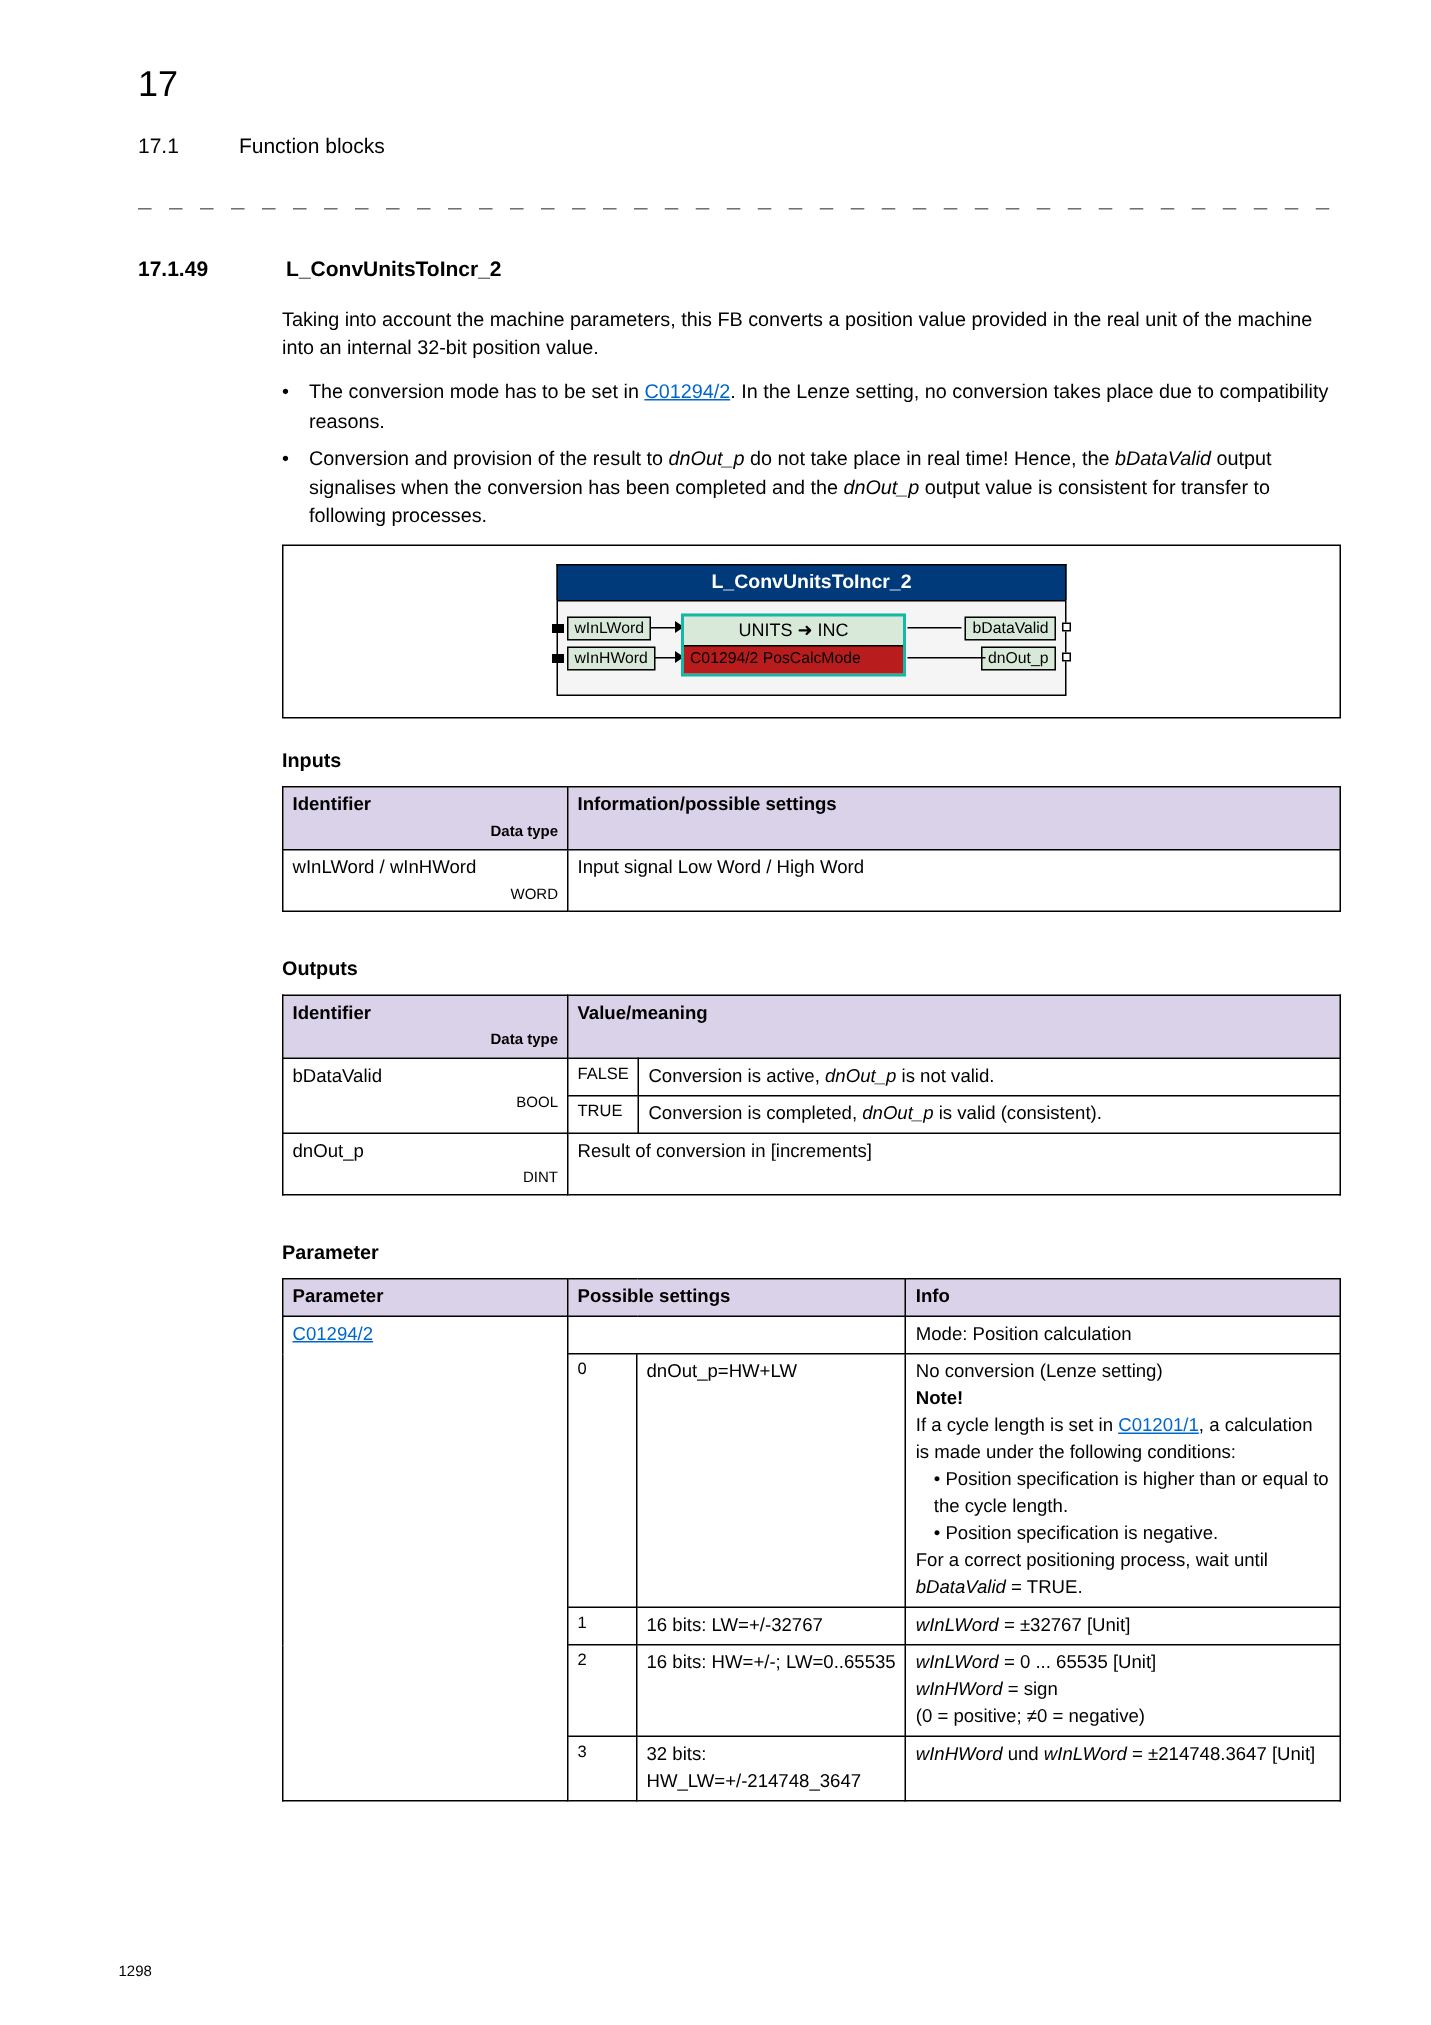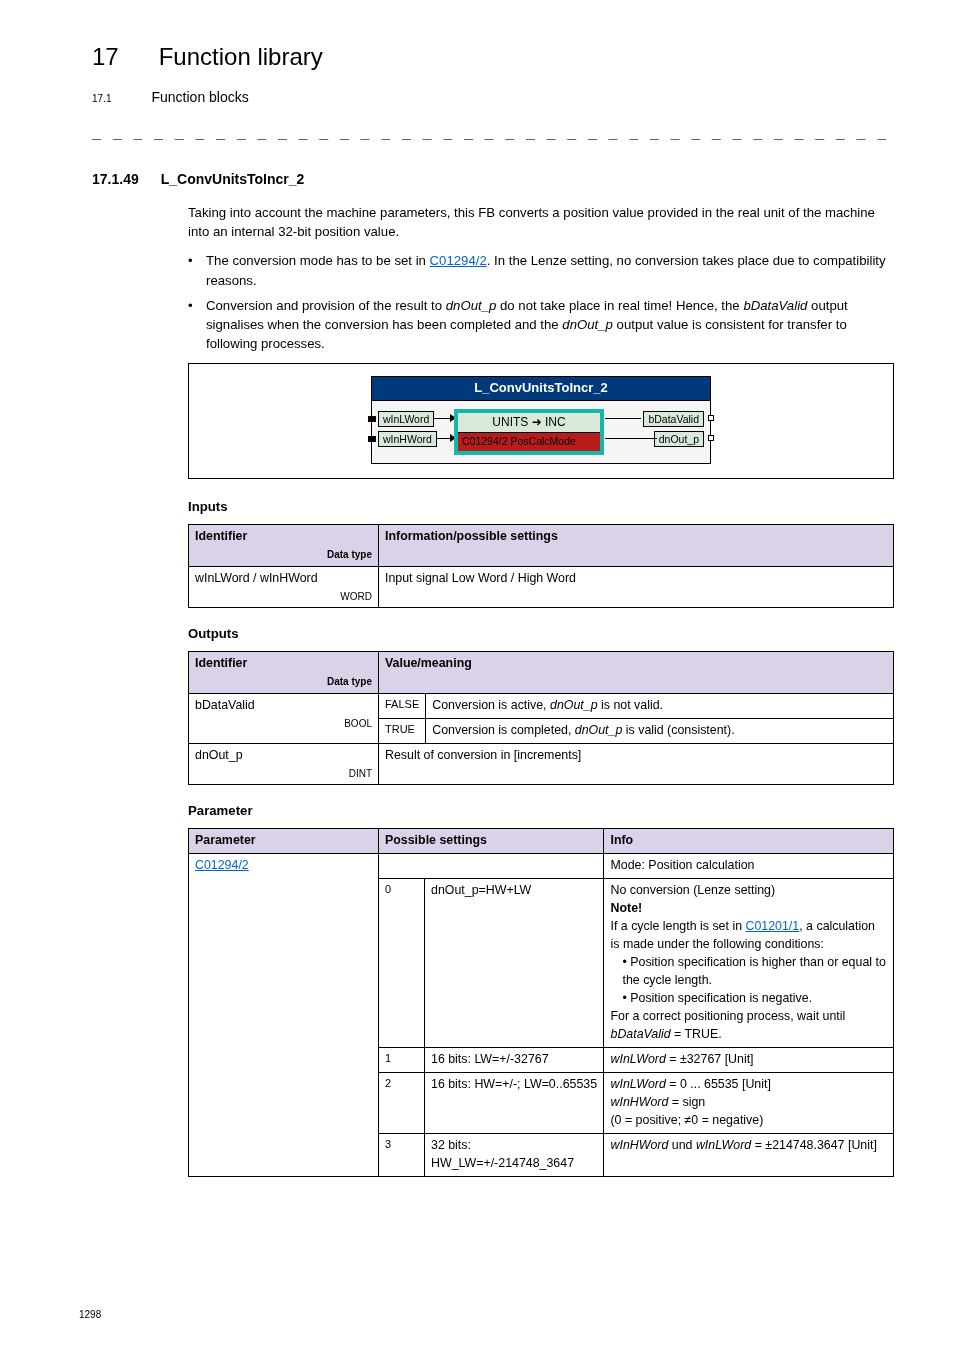--- a/index.html
+++ b/index.html
@@ -11,60 +11,59 @@
       color: #000;
       position: relative;
       padding: 40px 60px 30px 92px;
       font-size: 13.2px;
       line-height: 1.45;
     }
     .chapter-line { display: flex; align-items: baseline; gap: 40px; margin-bottom: 12px; }
     .chapter-num { font-size: 24px; font-weight: 400; }
     .chapter-title { font-size: 24px; font-weight: 400; }
     .subchapter-line { display: flex; align-items: baseline; gap: 40px; margin-bottom: 10px; }
-    .subchapter-num { font-size: 10px; text-align: center; }
+    .subchapter-num { font-size: 14px; text-align: center; }
     .subchapter-title { font-size: 14px; }
     .dashline { letter-spacing: 1.3px; color: #000; margin: 14px 0 26px; white-space: nowrap; overflow: hidden; font-family: monospace; font-size: 15px; }
-    .section-head { display: flex; gap: 22px; margin-bottom: 14px; }
+    .section-head { display: flex; gap: 52px; margin-bottom: 14px; }
     .section-num { font-weight: 700; font-size: 14px; }
     .section-title { font-weight: 700; font-size: 14px; }
     .body-text { margin-left: 96px; margin-bottom: 10px; }
     .bullet-list { margin-left: 96px; margin-bottom: 10px; }
     .bullet-item { display: flex; gap: 8px; margin-bottom: 6px; }
     .bullet-dot { min-width: 10px; }
     .link { color: #0066cc; text-decoration: underline; }
     .no-under { }
     .italic { font-style: italic; }
     .diagram-box { border: 1px solid #000; margin-left: 96px; margin-bottom: 18px; padding: 12px 0 14px; display: flex; justify-content: center; }
     .fb-outer { position: relative; width: 340px; }
     .fb-title { background: #003a7a; color: #fff; font-weight: 700; text-align: center; padding: 2px 0; font-size: 13px; border: 1px solid #000; border-bottom: none; }
     .fb-body { border: 1px solid #000; background: #f5f5f5; height: 64px; position: relative; }
-    .fb-inner { position: absolute; left: 82px; top: 8px; width: 150px; border: 4px solid #14b8a6; background: #d9e9d9; }
+    .fb-inner { position: absolute; left: 82px; top: 8px; width: 150px; border: 2px solid #14b8a6; background: #d9e9d9; }
     .fb-inner-top { text-align: center; font-size: 12px; padding: 1px 0; }
     .fb-inner-bot { background: #b91c1c; font-size: 10.5px; padding: 1px 4px; border-top: 1px solid #000; }
     .port-l { position: absolute; background: #d9e9d9; border: 1px solid #000; font-size: 10.5px; padding: 0 4px; height: 16px; line-height: 14px; }
     .port-r { position: absolute; background: #d9e9d9; border: 1px solid #000; font-size: 10.5px; padding: 0 4px; height: 16px; line-height: 14px; text-align: right; }
     .conn { position: absolute; background: #000; }
     .subhead { font-weight: 700; margin-left: 96px; margin-bottom: 8px; margin-top: 4px; }
-    table.data { width: calc(100% - 96px); margin-left: 96px; border-collapse: collapse; margin-bottom: 16px; font-size: 12.4px; }
+    table.data { width: calc(100% - 96px); margin-left: 96px; border-collapse: collapse; margin-bottom: 28px; font-size: 12.4px; }
     table.data th, table.data td { border: 1px solid #000; padding: 3px 6px; vertical-align: top; text-align: left; }
     table.data th { background: #d9d2e8; font-weight: 700; }
     .dt { font-size: 10px; text-align: right; display: block; margin-top: 2px; }
     .val-col { width: 46px; text-align: right; font-size: 11px; }
     .footer { position: absolute; bottom: 28px; left: 79px; right: 60px; display: flex; justify-content: space-between; font-size: 10px; color: #000; }
     .conn-tri-r { position:absolute; width:0;height:0;border-top:4px solid transparent;border-bottom:4px solid transparent;border-left:6px solid #000;}
     .stub { position:absolute; width:8px; height:6px; background:#000;}
     .out-stub { position:absolute; width:6px;height:6px; border:1px solid #000; background:#fff;}
   </style>
 </head>
 <body>
 
 <div class="chapter-line">
   <span class="chapter-num">17</span>
-  <span class="chapter-title">Function library</span>
 </div>
 <div class="subchapter-line">
   <span class="subchapter-num">17.1</span>
   <span class="subchapter-title">Function blocks</span>
 </div>
 
 <div class="dashline">_ _ _ _ _ _ _ _ _ _ _ _ _ _ _ _ _ _ _ _ _ _ _ _ _ _ _ _ _ _ _ _ _ _ _ _ _ _ _ _ _ _ _ _ _ _ _ _ _ _ _ _ _ _ _ _ _ _ _ _ _ _ _ _</div>
 
 <div class="section-head">
   <span class="section-num">17.1.49</span>

